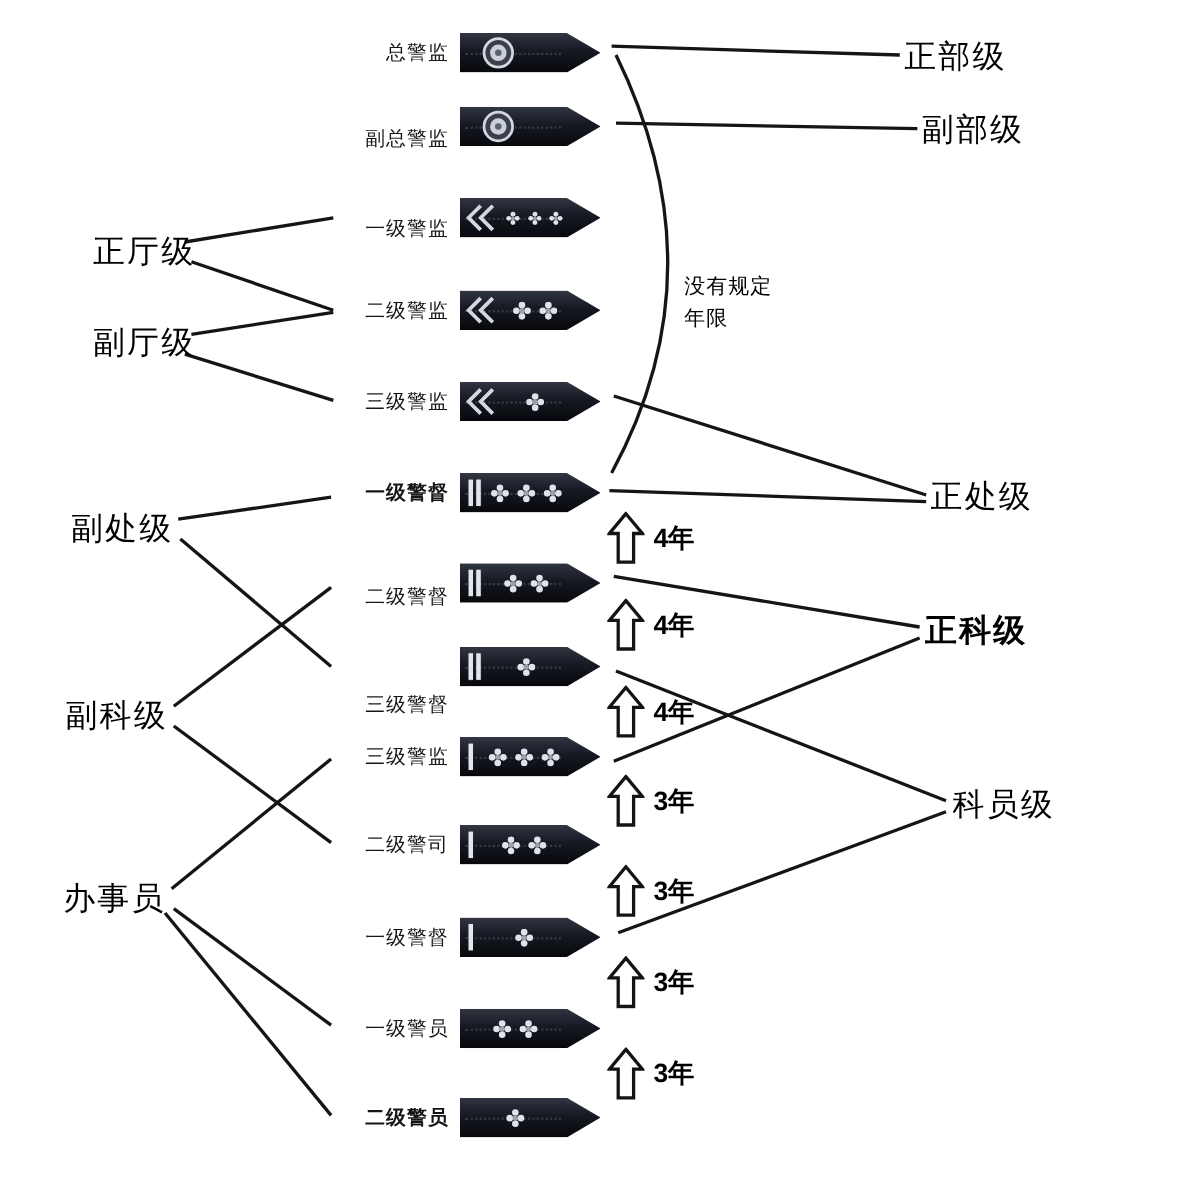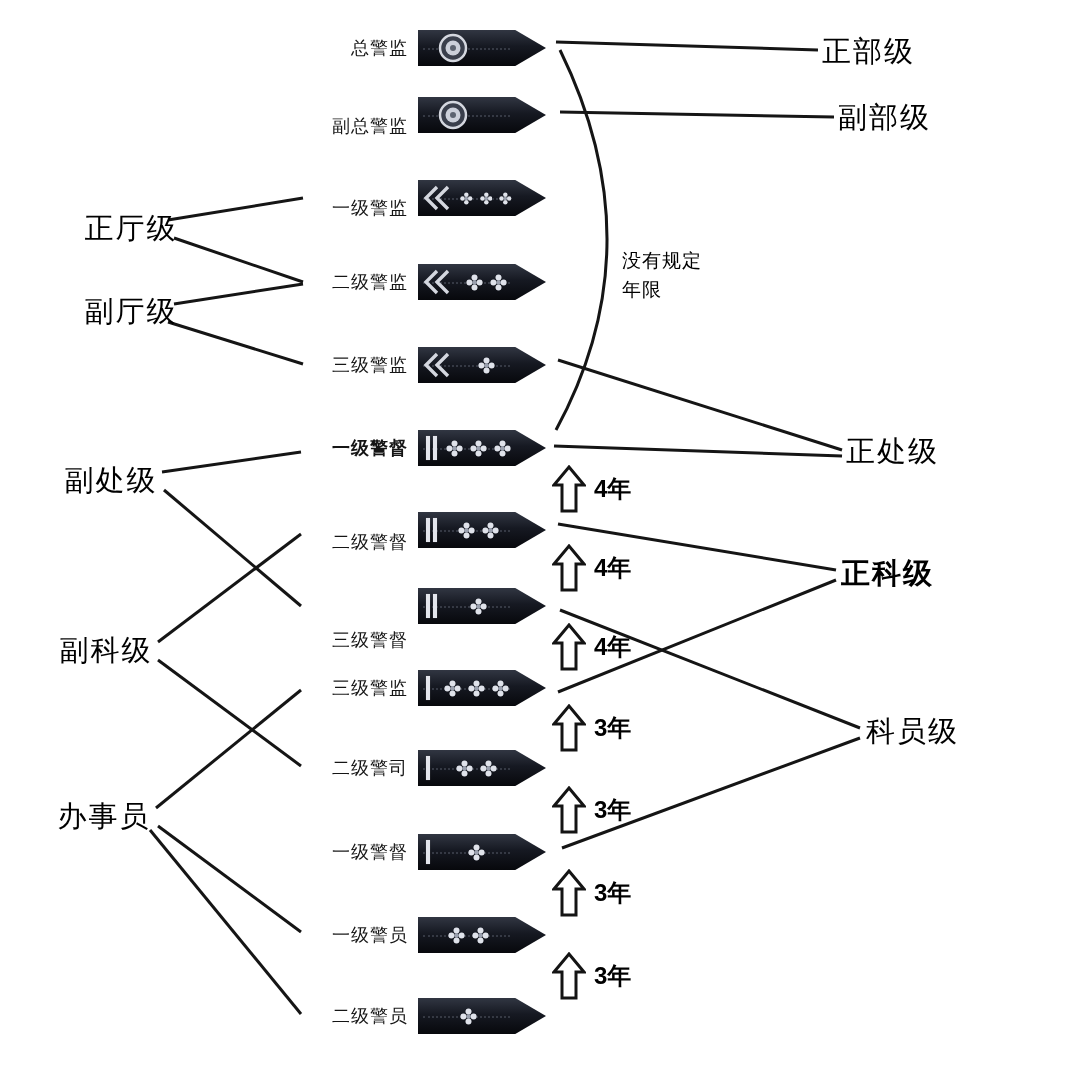--- a/index.html
+++ b/index.html
@@ -346,21 +346,21 @@
           <g fill="#dfe2ea">
             <circle cx="8.5" cy="3.4" r="3"></circle>
             <circle cx="8.5" cy="13.6" r="3"></circle>
             <circle cx="3.4" cy="8.5" r="3"></circle>
             <circle cx="13.6" cy="8.5" r="3"></circle>
           </g>
           <circle cx="8.5" cy="8.5" r="2.4" fill="#9aa0ae"></circle>
         </svg>
       </div>
     </div>
-    <div class="rank-label" style="top: 1016px;">二级警员</div>
+    <div class="rank-label" style="top: 1016px; font-weight: bold;">二级警员</div>
     <div class="epaulette" style="top: 1016px;">
       <div class="stitch"></div>
       <div class="flowers" style="left: 6px;">
         <svg width="17" height="17" viewBox="0 0 17 17">
           <g fill="#dfe2ea">
             <circle cx="8.5" cy="3.4" r="3"></circle>
             <circle cx="8.5" cy="13.6" r="3"></circle>
             <circle cx="3.4" cy="8.5" r="3"></circle>
             <circle cx="13.6" cy="8.5" r="3"></circle>
           </g>

